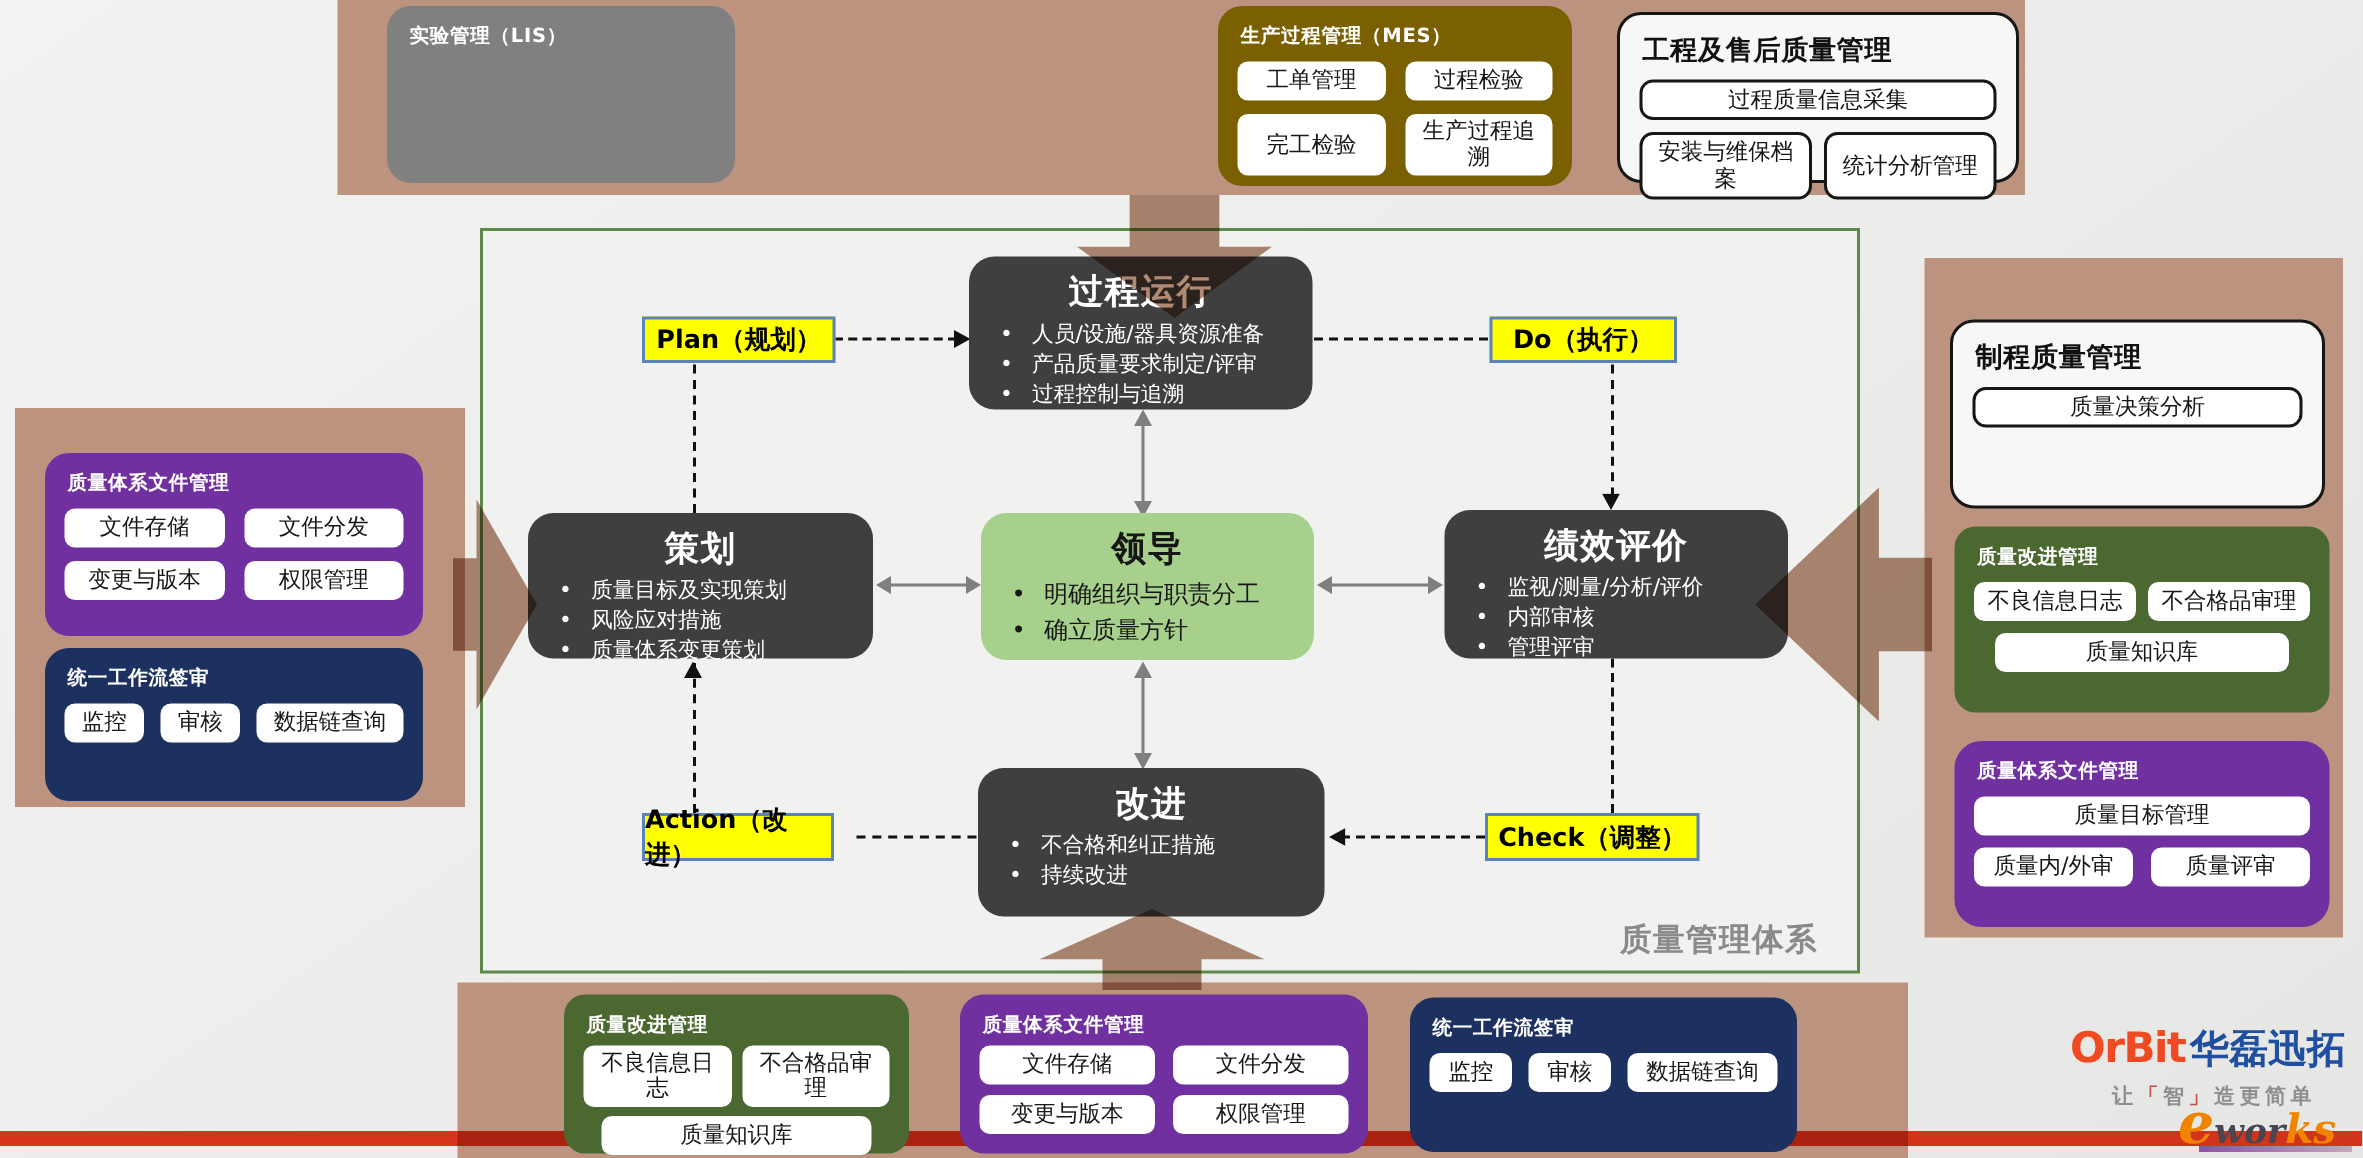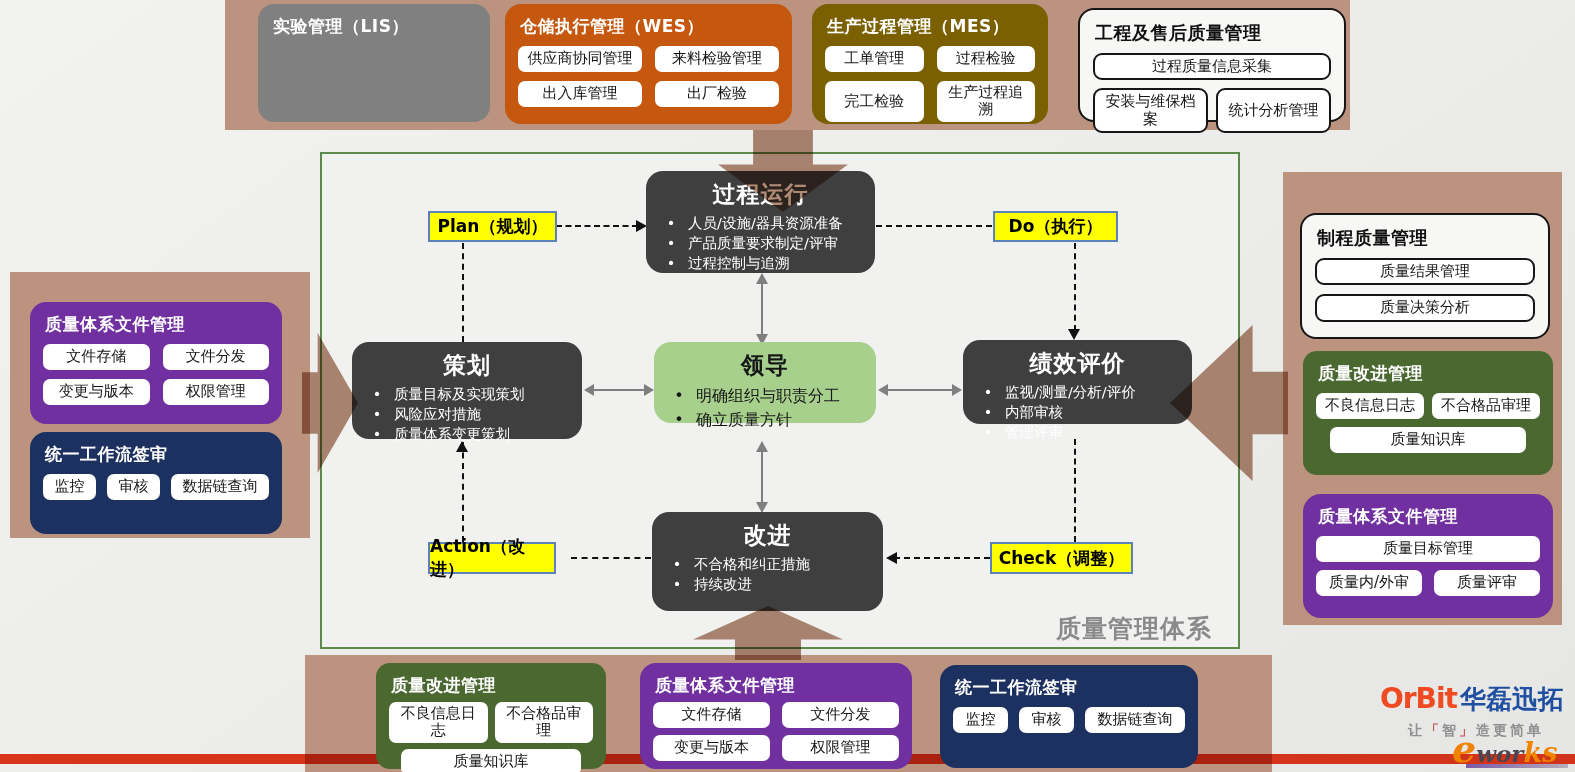--- a/index.html
+++ b/index.html
@@ -5,41 +5,41 @@
   html,body{margin:0;padding:0;background:#e4e4e3;}
   #stage{position:relative;width:1575px;height:772px;overflow:hidden;
          background:linear-gradient(145deg,#f2f2f1 0%,#ececeb 55%,#e6e6e5 100%);
          font-family:"DejaVu Sans","Liberation Sans",sans-serif;}
   
   .band{position:absolute;background:#bb937e;z-index:1;}
   
   .bigarrow{position:absolute;background:#b18a75;mix-blend-mode:multiply;z-index:6;}
   
   .module{position:absolute;border-radius:16px;padding:9px 13px;box-sizing:border-box;z-index:10;}
-  .m-title{font-weight:bold;font-size:17px;color:#fff;margin:2px 0 8px 2px;letter-spacing:.5px;}
+  .m-title{font-weight:bold;font-size:13px;color:#fff;margin:2px 0 8px 2px;letter-spacing:.5px;}
   .grid2{display:grid;grid-template-columns:1fr 1fr;gap:9px 13px;}
   .grid1{display:grid;grid-template-columns:1fr;gap:9px;}
   .flexrow{display:flex;gap:11px;}
   .btn{background:#fff;border-radius:7px;color:#161616;font-size:15px;text-align:center;
        padding:3px 6px;display:flex;align-items:center;justify-content:center;line-height:1.15;min-height:26px;box-sizing:border-box;}
   .btn-b{border:1.5px solid #161616;}
   .btn-b2{border:2px solid #161616;border-radius:9px;}
   .bg-gray{background:#808080;}
   .bg-orange{background:#c5570e;}
   .bg-olive{background:#7a6000;}
   .bg-purple{background:#7030a0;}
   .bg-navy{background:#1d3160;}
   .bg-green{background:#4a682f;border-radius:14px;}
   .bg-white{background:#f7f7f5;border:2.5px solid #161616;border-radius:16px;}
   .bg-white .m-title{color:#111;font-size:18px;}
   
   #frame{position:absolute;left:320px;top:152px;width:920px;height:497px;background:#f1f1f0;
          border:2px solid #5d8a4a;box-sizing:border-box;z-index:2;}
   #frame-label{position:absolute;left:1050px;top:612px;width:162px;text-align:right;
-         font-size:25px;font-weight:bold;color:#8a8a8a;z-index:3;letter-spacing:1px;}
+         font-size:21px;font-weight:bold;color:#8a8a8a;z-index:3;letter-spacing:1px;}
   
   .pdca{position:absolute;background:#3f3f3f;border-radius:17px;color:#fff;z-index:4;
         padding:6px 8px;box-sizing:border-box;}
   .p-title{font-size:23px;font-weight:bold;text-align:center;margin:2px 0 3px;letter-spacing:1px;}
   .pdca ul{margin:0;padding:0;list-style:none;}
   .pdca li{display:flex;font-size:14.5px;line-height:1.38;}
   .pdca li::before{content:"\2022";flex:0 0 34px;text-align:center;}
   .pdca.leader{background:#a8d08d;color:#161616;}
   .pdca.leader li{font-size:16px;line-height:1.5;}
   
@@ -90,29 +90,20 @@
 
   <div class="bigarrow" style="left:718px;top:130px;width:130px;height:82px;clip-path:polygon(27% 0,73% 0,73% 42%,100% 42%,50% 100%,0 42%,27% 42%)"></div>
   <div class="bigarrow" style="left:693px;top:606px;width:150px;height:54px;clip-path:polygon(50% 0,100% 62%,72% 62%,72% 100%,28% 100%,28% 62%,0 62%)"></div>
   <div class="bigarrow" style="left:302px;top:333px;width:56px;height:140px;clip-path:polygon(0 28%,28% 28%,28% 0,100% 50%,28% 100%,28% 72%,0 72%)"></div>
   <div class="bigarrow" style="left:1170px;top:325px;width:118px;height:156px;clip-path:polygon(100% 30%,70% 30%,70% 0,0 50%,70% 100%,70% 70%,100% 70%)"></div>
 
   <div class="module bg-gray" style="left:258px;top:4px;width:232px;height:118px">
     <div class="m-title">实验管理（LIS）</div>
   </div>
 
-  <div class="module bg-orange" style="left:505px;top:4px;width:287px;height:120px">
-    <div class="m-title">仓储执行管理（WES）</div>
-    <div class="grid2">
-        <div class="btn">供应商协同管理</div>
-        <div class="btn">来料检验管理</div>
-        <div class="btn">出入库管理</div>
-        <div class="btn">出厂检验</div>
-      </div>
-  </div>
 
   <div class="module bg-olive" style="left:812px;top:4px;width:236px;height:120px">
     <div class="m-title">生产过程管理（MES）</div>
     <div class="grid2">
         <div class="btn">工单管理</div>
         <div class="btn">过程检验</div>
         <div class="btn">完工检验</div>
         <div class="btn">生产过程追溯</div>
       </div>
   </div>
@@ -141,21 +132,20 @@
     <div class="flexrow">
         <div class="btn" style="flex:1 1 auto">监控</div>
         <div class="btn" style="flex:1 1 auto">审核</div>
         <div class="btn" style="flex:1 1 auto">数据链查询</div>
       </div>
   </div>
 
   <div class="module bg-white" style="left:1300px;top:213px;width:250px;height:126px">
     <div class="m-title">制程质量管理</div>
     <div class="grid1">
-        <div class="btn btn-b2">质量结果管理</div>
         <div class="btn btn-b2">质量决策分析</div>
       </div>
   </div>
 
   <div class="module bg-green" style="left:1303px;top:351px;width:250px;height:124px">
     <div class="m-title">质量改进管理</div>
     <div class="grid2" style="gap:8px 8px">
         <div class="btn">不良信息日志</div>
         <div class="btn">不合格品审理</div>
       </div>
@@ -210,29 +200,29 @@
 
   <div class="pdca" style="left:352px;top:342px;width:230px;height:97px">
     <div class="p-title">策划</div>
     <ul>
         <li>质量目标及实现策划</li>
         <li>风险应对措施</li>
         <li>质量体系变更策划</li>
       </ul>
   </div>
 
-  <div class="pdca leader" style="left:654px;top:342px;width:222px;height:81px">
+  <div class="pdca leader" style="left:654px;top:342px;width:222px;height:98px">
     <div class="p-title">领导</div>
     <ul>
         <li>明确组织与职责分工</li>
         <li>确立质量方针</li>
       </ul>
   </div>
 
-  <div class="pdca" style="left:963px;top:340px;width:229px;height:84px">
+  <div class="pdca" style="left:963px;top:340px;width:229px;height:99px">
     <div class="p-title">绩效评价</div>
     <ul>
         <li>监视/测量/分析/评价</li>
         <li>内部审核</li>
         <li>管理评审</li>
       </ul>
   </div>
 
   <div class="pdca" style="left:652px;top:512px;width:231px;height:99px">
     <div class="p-title">改进</div>

